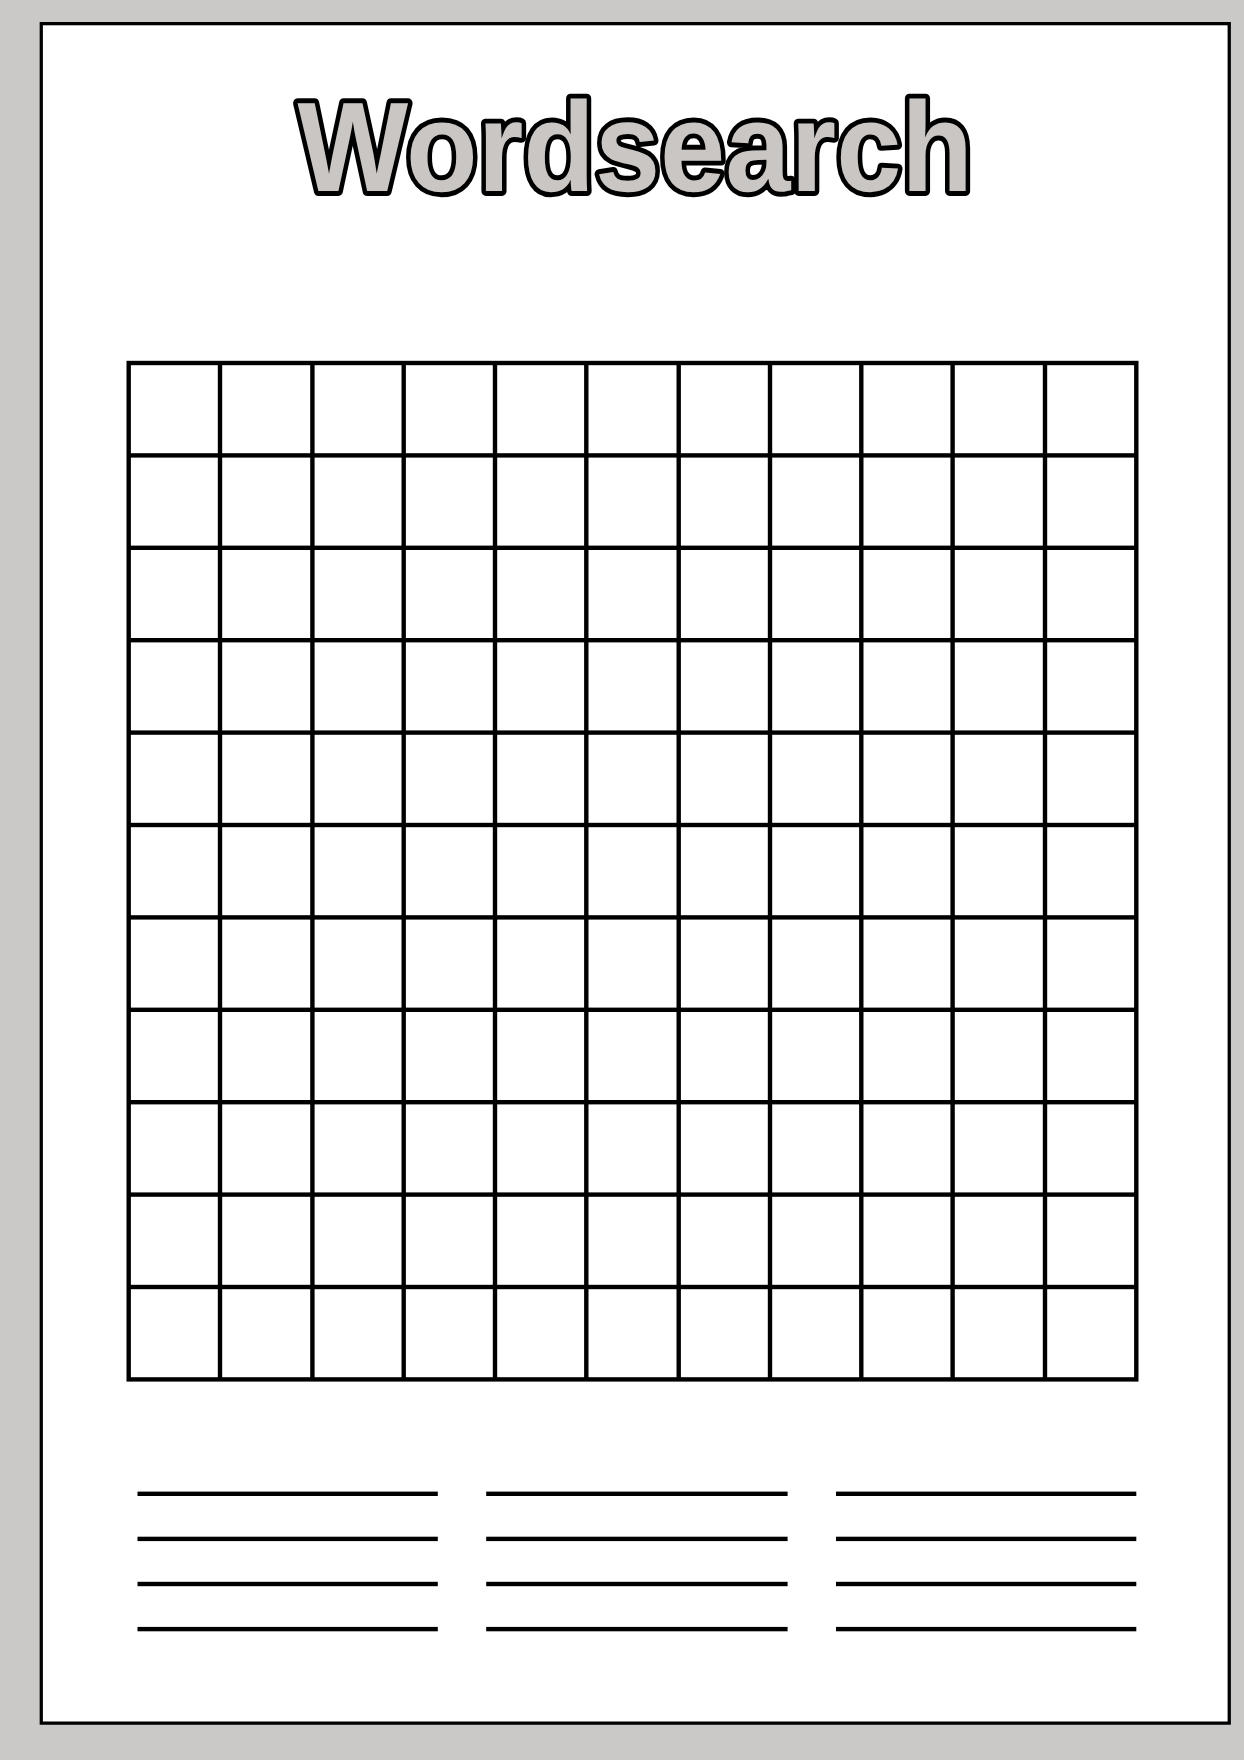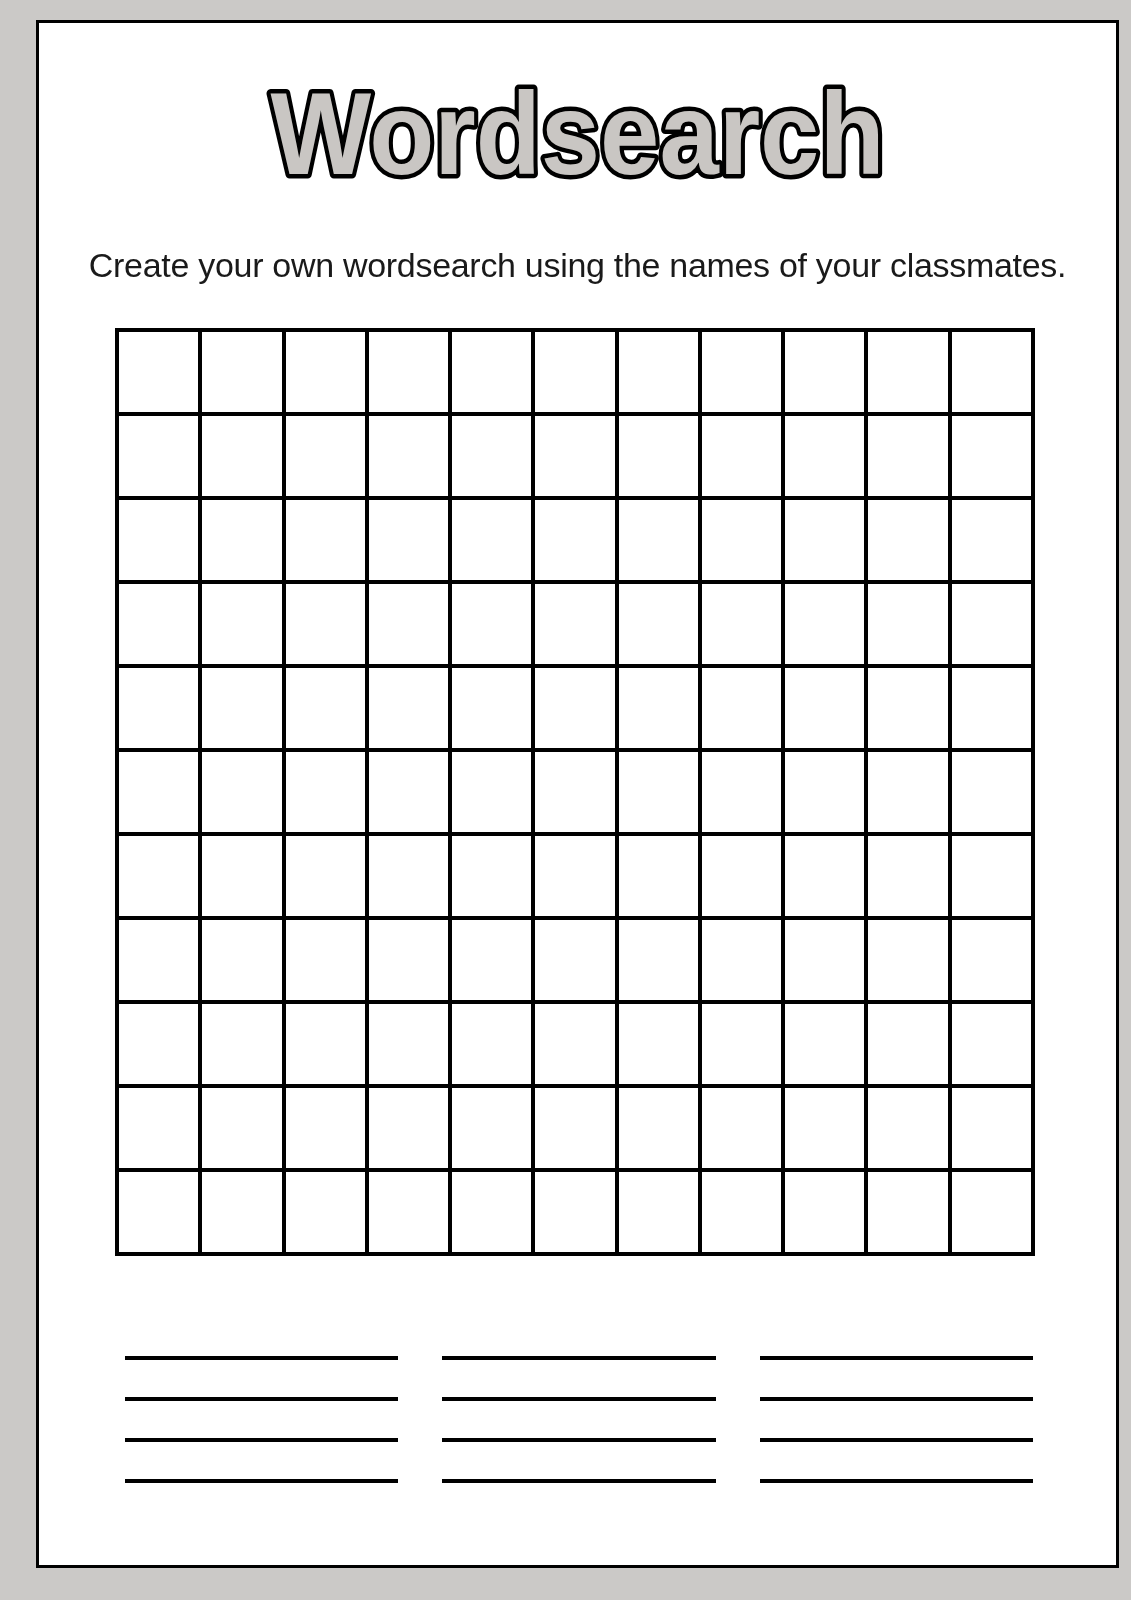--- a/index.html
+++ b/index.html
@@ -87,21 +87,20 @@
 </style>
 </head>
 <body>
 
 <div class="page">
 
   <svg class="title-wrap" width="1077" height="135" viewBox="0 0 1077 135">
     <text x="538.5" y="96" text-anchor="middle" textLength="614" lengthAdjust="spacingAndGlyphs">Wordsearch</text>
   </svg>
 
-  <div class="subtitle">Create your own wordsearch using the names of your classmates.</div>
 
   <div class="ws-grid">
       <div class="cell"></div>
       <div class="cell"></div>
       <div class="cell"></div>
       <div class="cell"></div>
       <div class="cell"></div>
       <div class="cell"></div>
       <div class="cell"></div>
       <div class="cell"></div>

